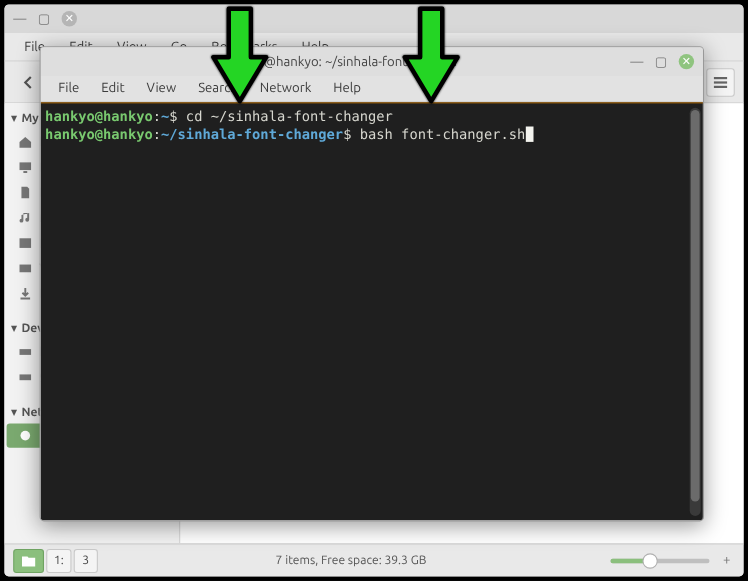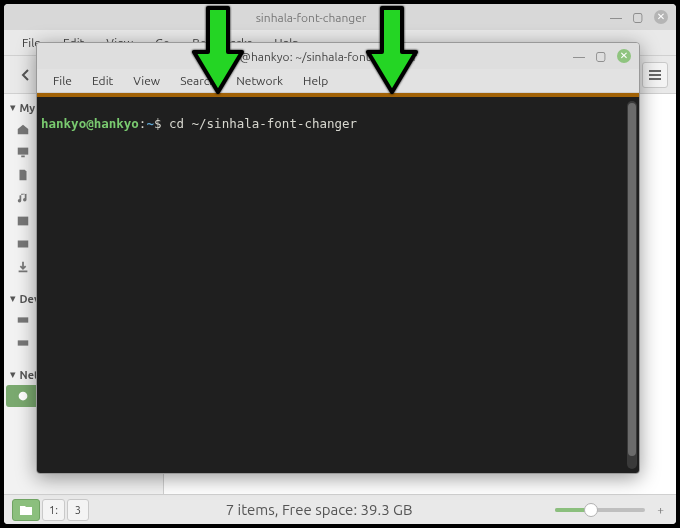--- a/index.html
+++ b/index.html
@@ -66,21 +66,21 @@
     height: 30px; display:flex; align-items:center; gap:6px;
     padding: 0 8px; background:#e9e9e9; border-top:1px solid #d0d0d0;
   }
   .fm-status .grp { display:flex; gap:2px; }
   .smallbtn {
     height:22px; min-width:22px; padding:0 6px; border:1px solid #c9c9c9; border-radius:3px;
     background:#f4f4f4; display:flex; align-items:center; justify-content:center; cursor:pointer;
     color:#444; font-size:11px;
   }
   .smallbtn.green { background:#8bbf7d; border-color:#6fa362; color:#fff; }
-  .status-text { flex:1; text-align:center; color:#555; font-size:15px; }
+  .status-text { flex:1; text-align:center; color:#555; font-size:11px; }
   .zoom-rail {
     width:90px; height:4px; background:#bfbfbf; border-radius:2px; position:relative; margin:0 6px;
   }
   .zoom-fill { position:absolute; left:0; top:0; bottom:0; width:40%; background:#8bbf7d; border-radius:2px; }
   .zoom-thumb { position:absolute; top:-5px; left:40%; width:14px; height:14px; background:#fff; border:1px solid #b0b0b0; border-radius:50%; transform:translateX(-50%); cursor:pointer;}
 
   
   .term-window {
     position:absolute; left:36px; top:42px; width:604px; height:432px;
     background:#e2e2e2; border-radius:4px; box-shadow: 0 4px 20px rgba(0,0,0,0.4);
@@ -92,22 +92,22 @@
   }
   .term-title { flex:1; text-align:center; color:#444; font-size:12px; }
   .term-titlebar .wc.close { background:#8fc47f; color:#fff; }
   .term-menubar {
     height:24px; display:flex; align-items:center; gap:4px; padding:0 8px;
     background:#e2e2e2; border-bottom:1px solid #cfcfcf;
   }
   .term-body {
     flex:1; background:#1f1f1f; color:#d7d7cf;
     font-family: "DejaVu Sans Mono","Ubuntu Mono",monospace; font-size:12.5px;
-    padding:19px 4px; position:relative; line-height:1.3;
-    border-top:4px solid #a16207;
+    padding:4px 4px; position:relative; line-height:1.3;
+    border-top:1px solid #a16207;
   }
   .term-scrollbar {
     position:absolute; right:2px; top:4px; bottom:4px; width:10px;
     background:#3a3a3a; border-radius:5px;
   }
   .term-scrollbar .thumb {
     position:absolute; left:1px; right:1px; top:2px; height:96%;
     background:#6b6b6b; border-radius:4px; cursor:pointer;
   }
   .tline { white-space:pre; }
@@ -127,21 +127,20 @@
   .arrow svg { width:100%; height:100%; filter: drop-shadow(0 0 1px #000); }
   .arrow1 { left:188px; top:4px; }
   .arrow2 { left:362px; top:4px; }
 </style>
 </head>
 <body>
 
 <div class="fm-window">
 
   <div class="fm-titlebar">
-    <span class="fm-title">sinhala-font-changer</span>
     <div class="win-ctrl">
       <span class="wc">—</span>
       <span class="wc">▢</span>
       <span class="wc close">✕</span>
     </div>
   </div>
 
   <div class="fm-menubar">
     <span class="mitem">File</span>
     <span class="mitem">Edit</span>
@@ -298,20 +297,21 @@
   <div class="term-menubar">
     <span class="mitem">File</span>
     <span class="mitem">Edit</span>
     <span class="mitem">View</span>
     <span class="mitem">Search</span>
     <span class="mitem">Network</span>
     <span class="mitem">Help</span>
   </div>
   <div class="term-body">
     <div class="tline"><span class="tp-user">hankyo@hankyo</span><span class="tp-sym">:</span><span class="tp-path">~</span><span class="tp-sym">$</span><span class="tp-cmd"> </span><span class="tp-cmd">cd ~/sinhala-font-changer</span></div>
+    <div class="tline"><span class="tp-user">hankyo@hankyo</span><span class="tp-sym">:</span><span class="tp-path">~/sinhala-font-changer</span><span class="tp-sym">$</span><span class="tp-cmd"> </span><span class="tp-cmd">bash font-changer.sh</span><span class="cursor"></span></div>
     <div class="term-scrollbar">
       <div class="thumb"></div>
     </div>
   </div>
 </div>
 
 <div class="arrow arrow1">
   <svg viewBox="0 0 60 92">
       <path d="M20 4 H40 V48 H54 L30 88 L6 48 H20 Z" fill="#24d524" stroke="#000" stroke-width="4" stroke-linejoin="round"></path>
     </svg>

